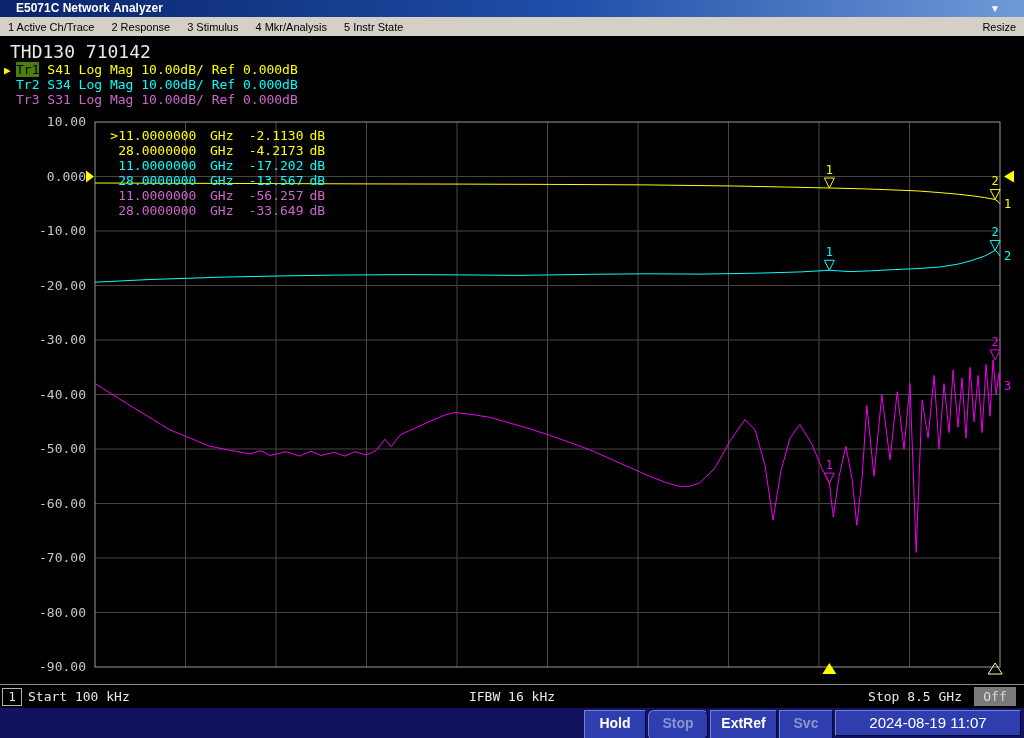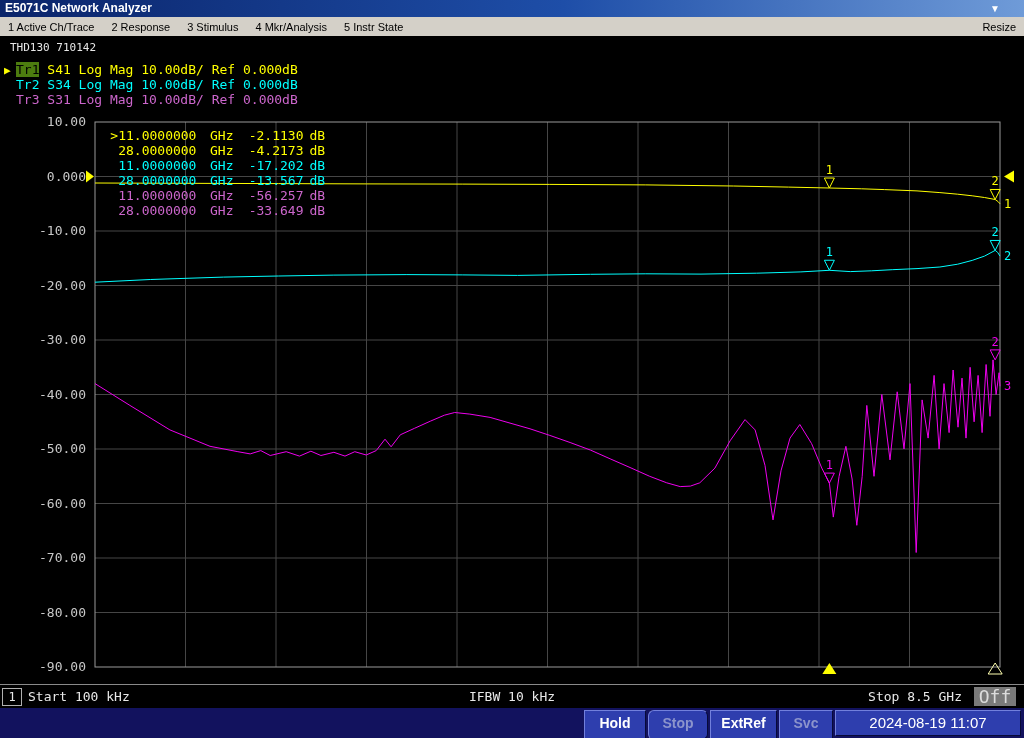--- a/index.html
+++ b/index.html
@@ -1,31 +1,31 @@
 <!DOCTYPE html>
 <html><head>
 <meta charset="utf-8">
 <style>
   html,body{margin:0;padding:0;background:#000;}
   body{width:1024px;height:738px;}
   .window{position:relative;width:1024px;height:738px;background:#000;overflow:hidden;
           font-family:"DejaVu Sans Mono",monospace;}
   .titlebar{position:absolute;top:0;left:0;width:100%;height:17px;box-sizing:border-box;
             background:linear-gradient(90deg,#0a246a 0%,#1e4ea8 55%,#6f9bd8 100%);
-            color:#fff;font:bold 12px/17px "Liberation Sans",sans-serif;padding-left:5px;}
+            color:#fff;font:bold 12px/17px "Liberation Sans",sans-serif;padding-left:16px;}
   .tb-icon{position:absolute;right:24px;top:2px;font-size:10px;line-height:13px;color:#fff;}
   .menubar{position:absolute;top:17px;left:0;width:100%;height:19px;background:#d4d0c8;
            display:flex;align-items:center;box-sizing:border-box;padding:0 8px;
            font:11px "Liberation Sans",sans-serif;color:#000;}
   .menu-items{display:flex;gap:17px;}
   .menu-item{white-space:nowrap;cursor:default;}
   .resize{margin-left:auto;}
   .screen{position:absolute;top:36px;left:0;width:1024px;height:672px;background:#000;}
   #plot{position:absolute;top:0;left:0;}
-  .chtitle{position:absolute;top:5px;left:10px;color:#e8e8e8;font-size:11px;}
+  .chtitle{position:absolute;top:5px;left:10px;color:#e8e8e8;font-size:18px;}
   .trace-list{position:absolute;top:26px;left:4px;}
   .trace-row{height:15px;line-height:15px;font-size:13px;white-space:pre;}
   .trace-arrow{color:#ffff00;display:inline-block;width:12px;font-size:11px;}
   .trace-name.selected{background:#4d7c0f;color:#000;}
   .ylab{position:absolute;left:20px;width:66px;text-align:right;color:#c8c8c8;
         font-size:13px;line-height:18px;}
   .marker-readout{position:absolute;top:92px;left:108px;}
   .mr-row{display:flex;height:15px;line-height:15px;font-size:13px;}
   .mr-m{width:18px;text-align:right;}
   .mr-f{width:78px;text-align:left;}
@@ -33,21 +33,21 @@
   .mr-v{width:62px;text-align:right;margin-left:8px;}
   .mr-vu{margin-left:6px;}
   .status{position:absolute;top:648px;left:0;width:1024px;height:24px;border-top:1px solid #8a8a8a;
           color:#e8e8e8;font-size:13px;box-sizing:border-box;}
   .chanbox{position:absolute;left:2px;top:3px;width:18px;height:16px;border:1px solid #b0b0b0;
            text-align:center;line-height:16px;font-size:12px;}
   .start{position:absolute;left:28px;top:4px;}
   .ifbw{position:absolute;left:0;width:100%;text-align:center;top:4px;}
   .stop{position:absolute;right:62px;top:4px;}
   .offbox{position:absolute;right:8px;top:2px;width:42px;height:19px;background:#7a7a7a;
-          color:#dcdcdc;text-align:center;line-height:19px;font-size:18px;}
+          color:#dcdcdc;text-align:center;line-height:19px;font-size:13px;}
   .taskbar{position:absolute;top:708px;left:0;width:1024px;height:30px;background:#12125e;}
   .tbtn{position:absolute;top:2px;height:30px;box-sizing:border-box;background:#2e3eae;
         border:1px solid;border-color:#7280dc #070a38 #070a38 #7280dc;color:#fff;
         font:bold 14px/24px "Liberation Sans",sans-serif;text-align:center;cursor:default;}
   .tbtn.dim{color:#8c94cc;}
   .seg-hold{left:584px;width:62px;}
   .seg-stop{left:648px;width:60px;border-radius:6px;}
   .seg-extref{left:710px;width:67px;}
   .seg-svc{left:779px;width:54px;}
   .tclock{position:absolute;top:2px;left:835px;width:186px;height:26px;box-sizing:border-box;
@@ -177,21 +177,21 @@
           <span class="mr-m">2</span>
           <span class="mr-f">8.0000000</span>
           <span class="mr-fu">GHz</span>
           <span class="mr-v">-33.649</span>
           <span class="mr-vu">dB</span>
         </div>
       </div>
 
     <div class="status">
       <div class="chanbox">1</div>
-      <div class="ifbw">IFBW 10 kHz</div>
+      <div class="ifbw">IFBW 16 kHz</div>
       <div class="start">Start 100 kHz</div>
       <div class="stop">Stop 8.5 GHz</div>
       <div class="offbox">Off</div>
     </div>
   </div>
 
   <div class="taskbar">
     <div class="tbtn seg-hold">Hold</div>
     <div class="tbtn dim seg-stop">Stop</div>
     <div class="tbtn seg-extref">ExtRef</div>

